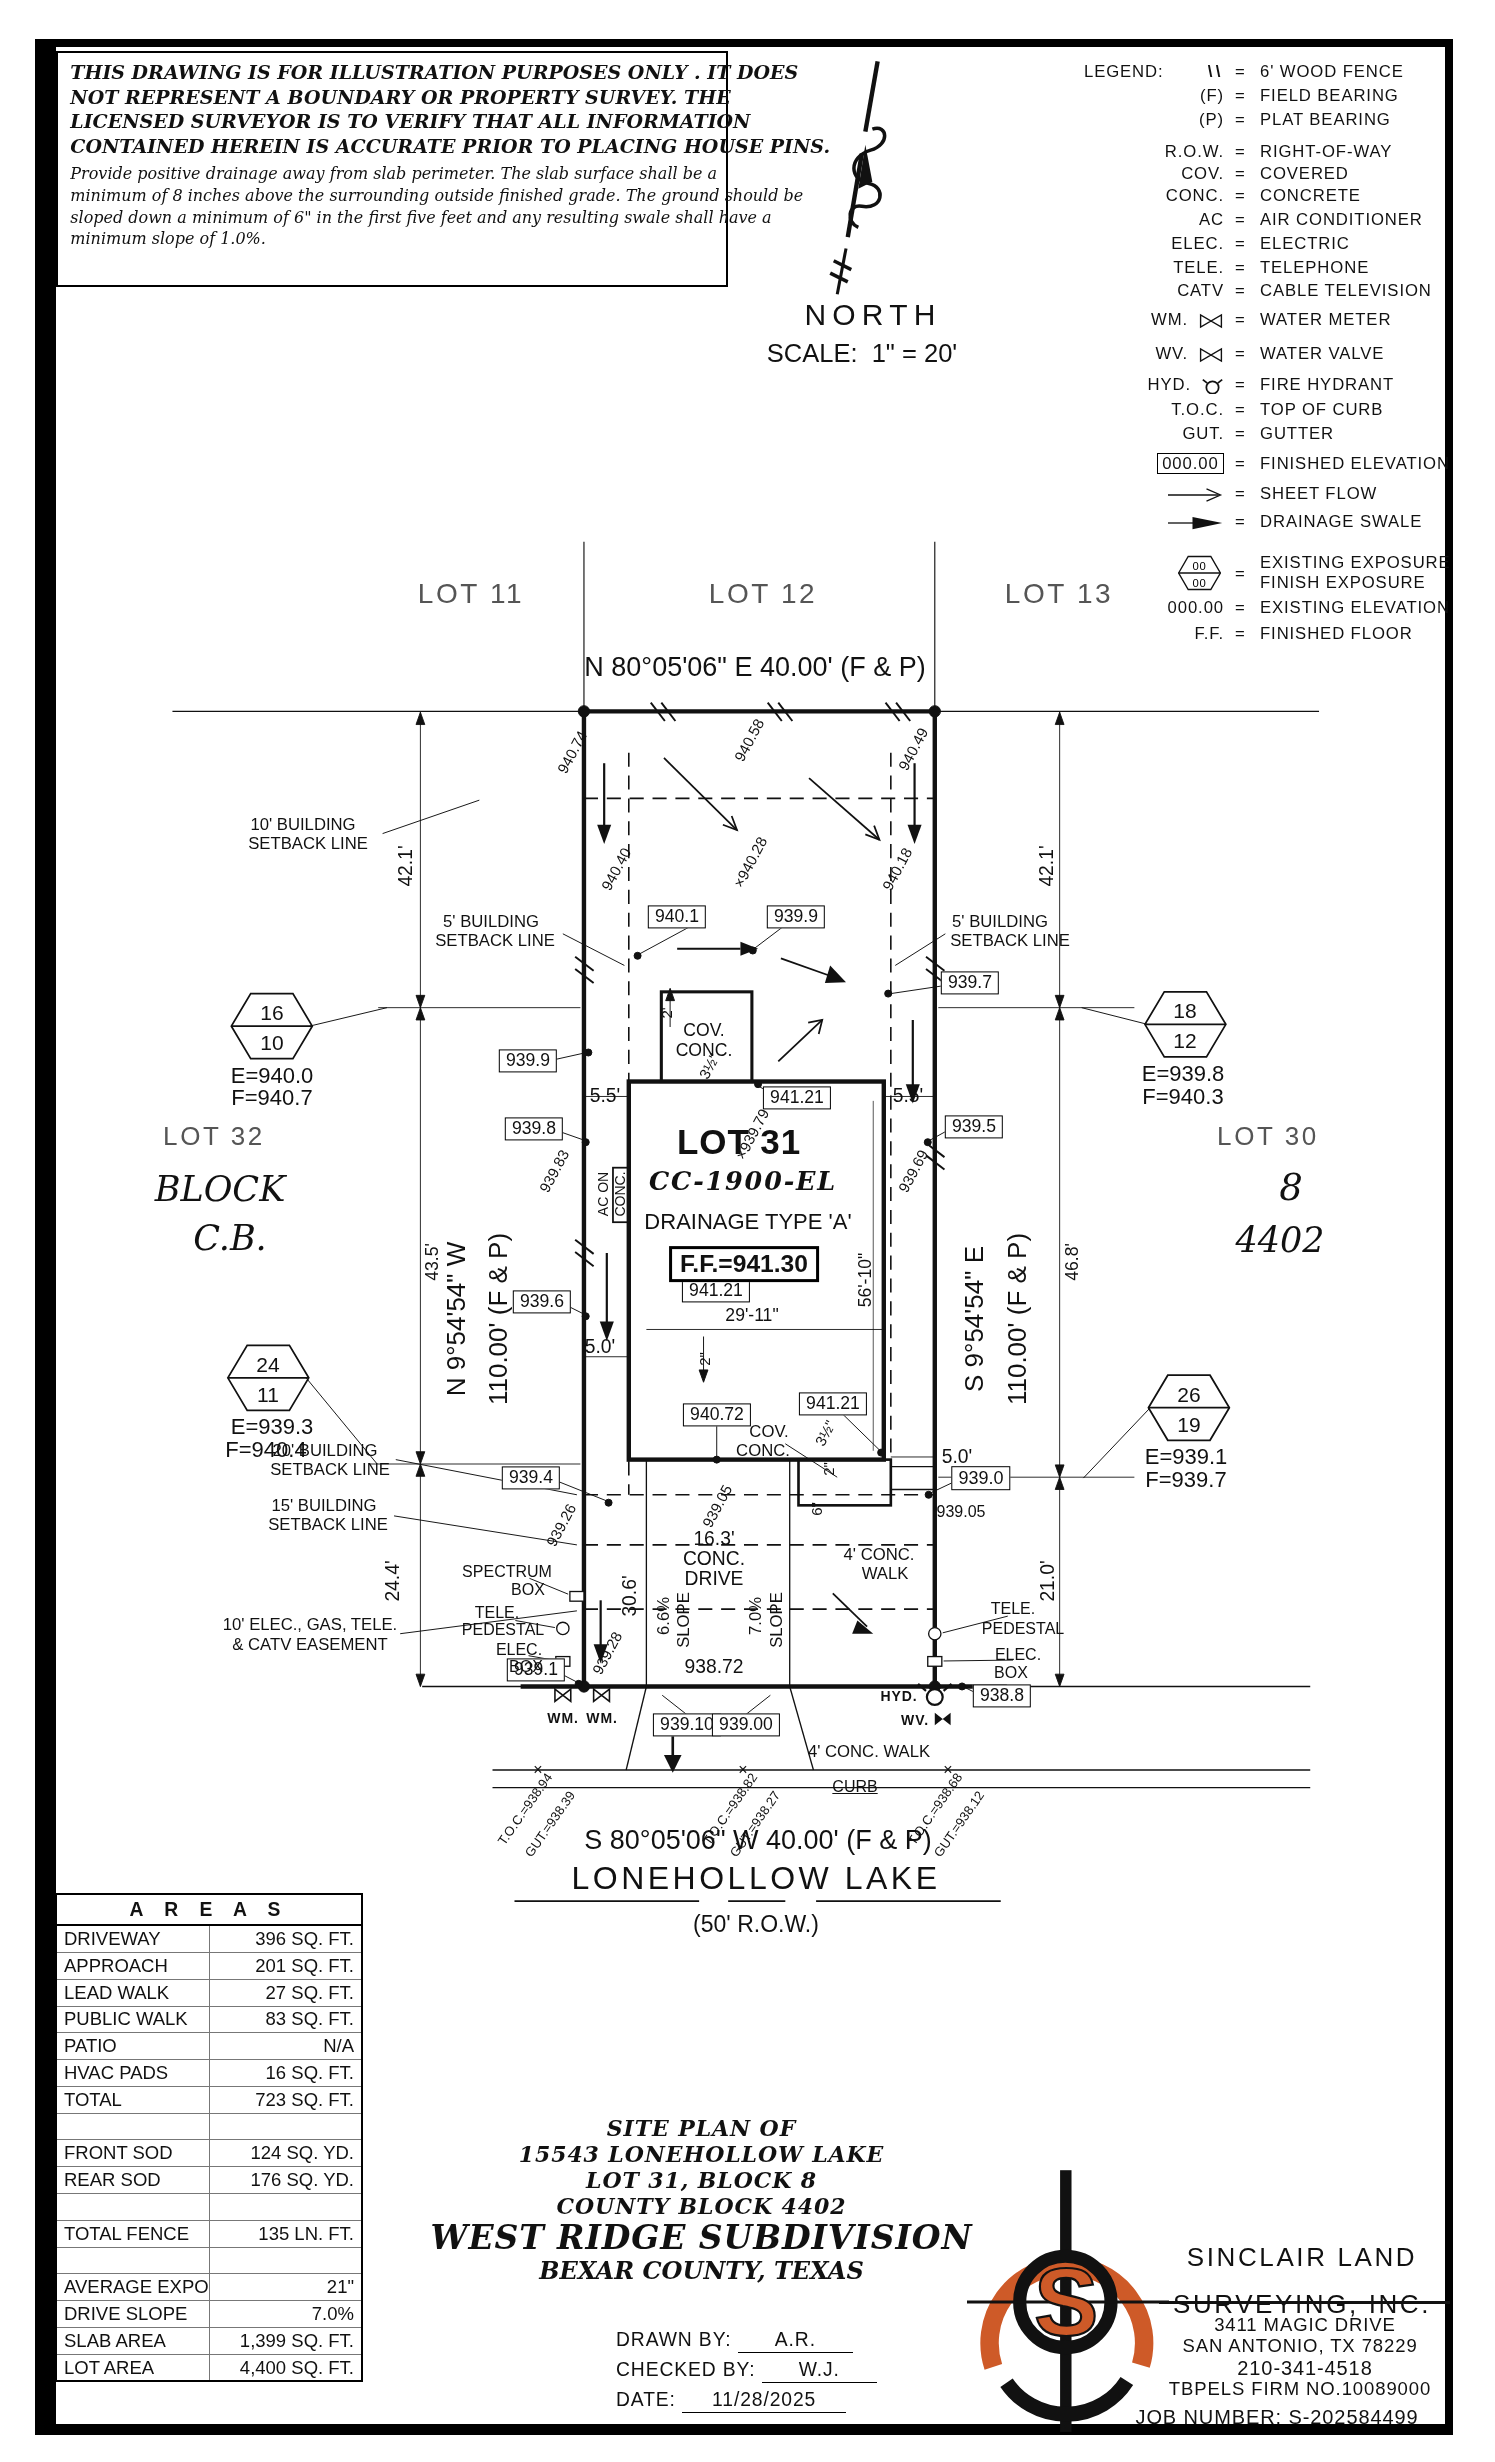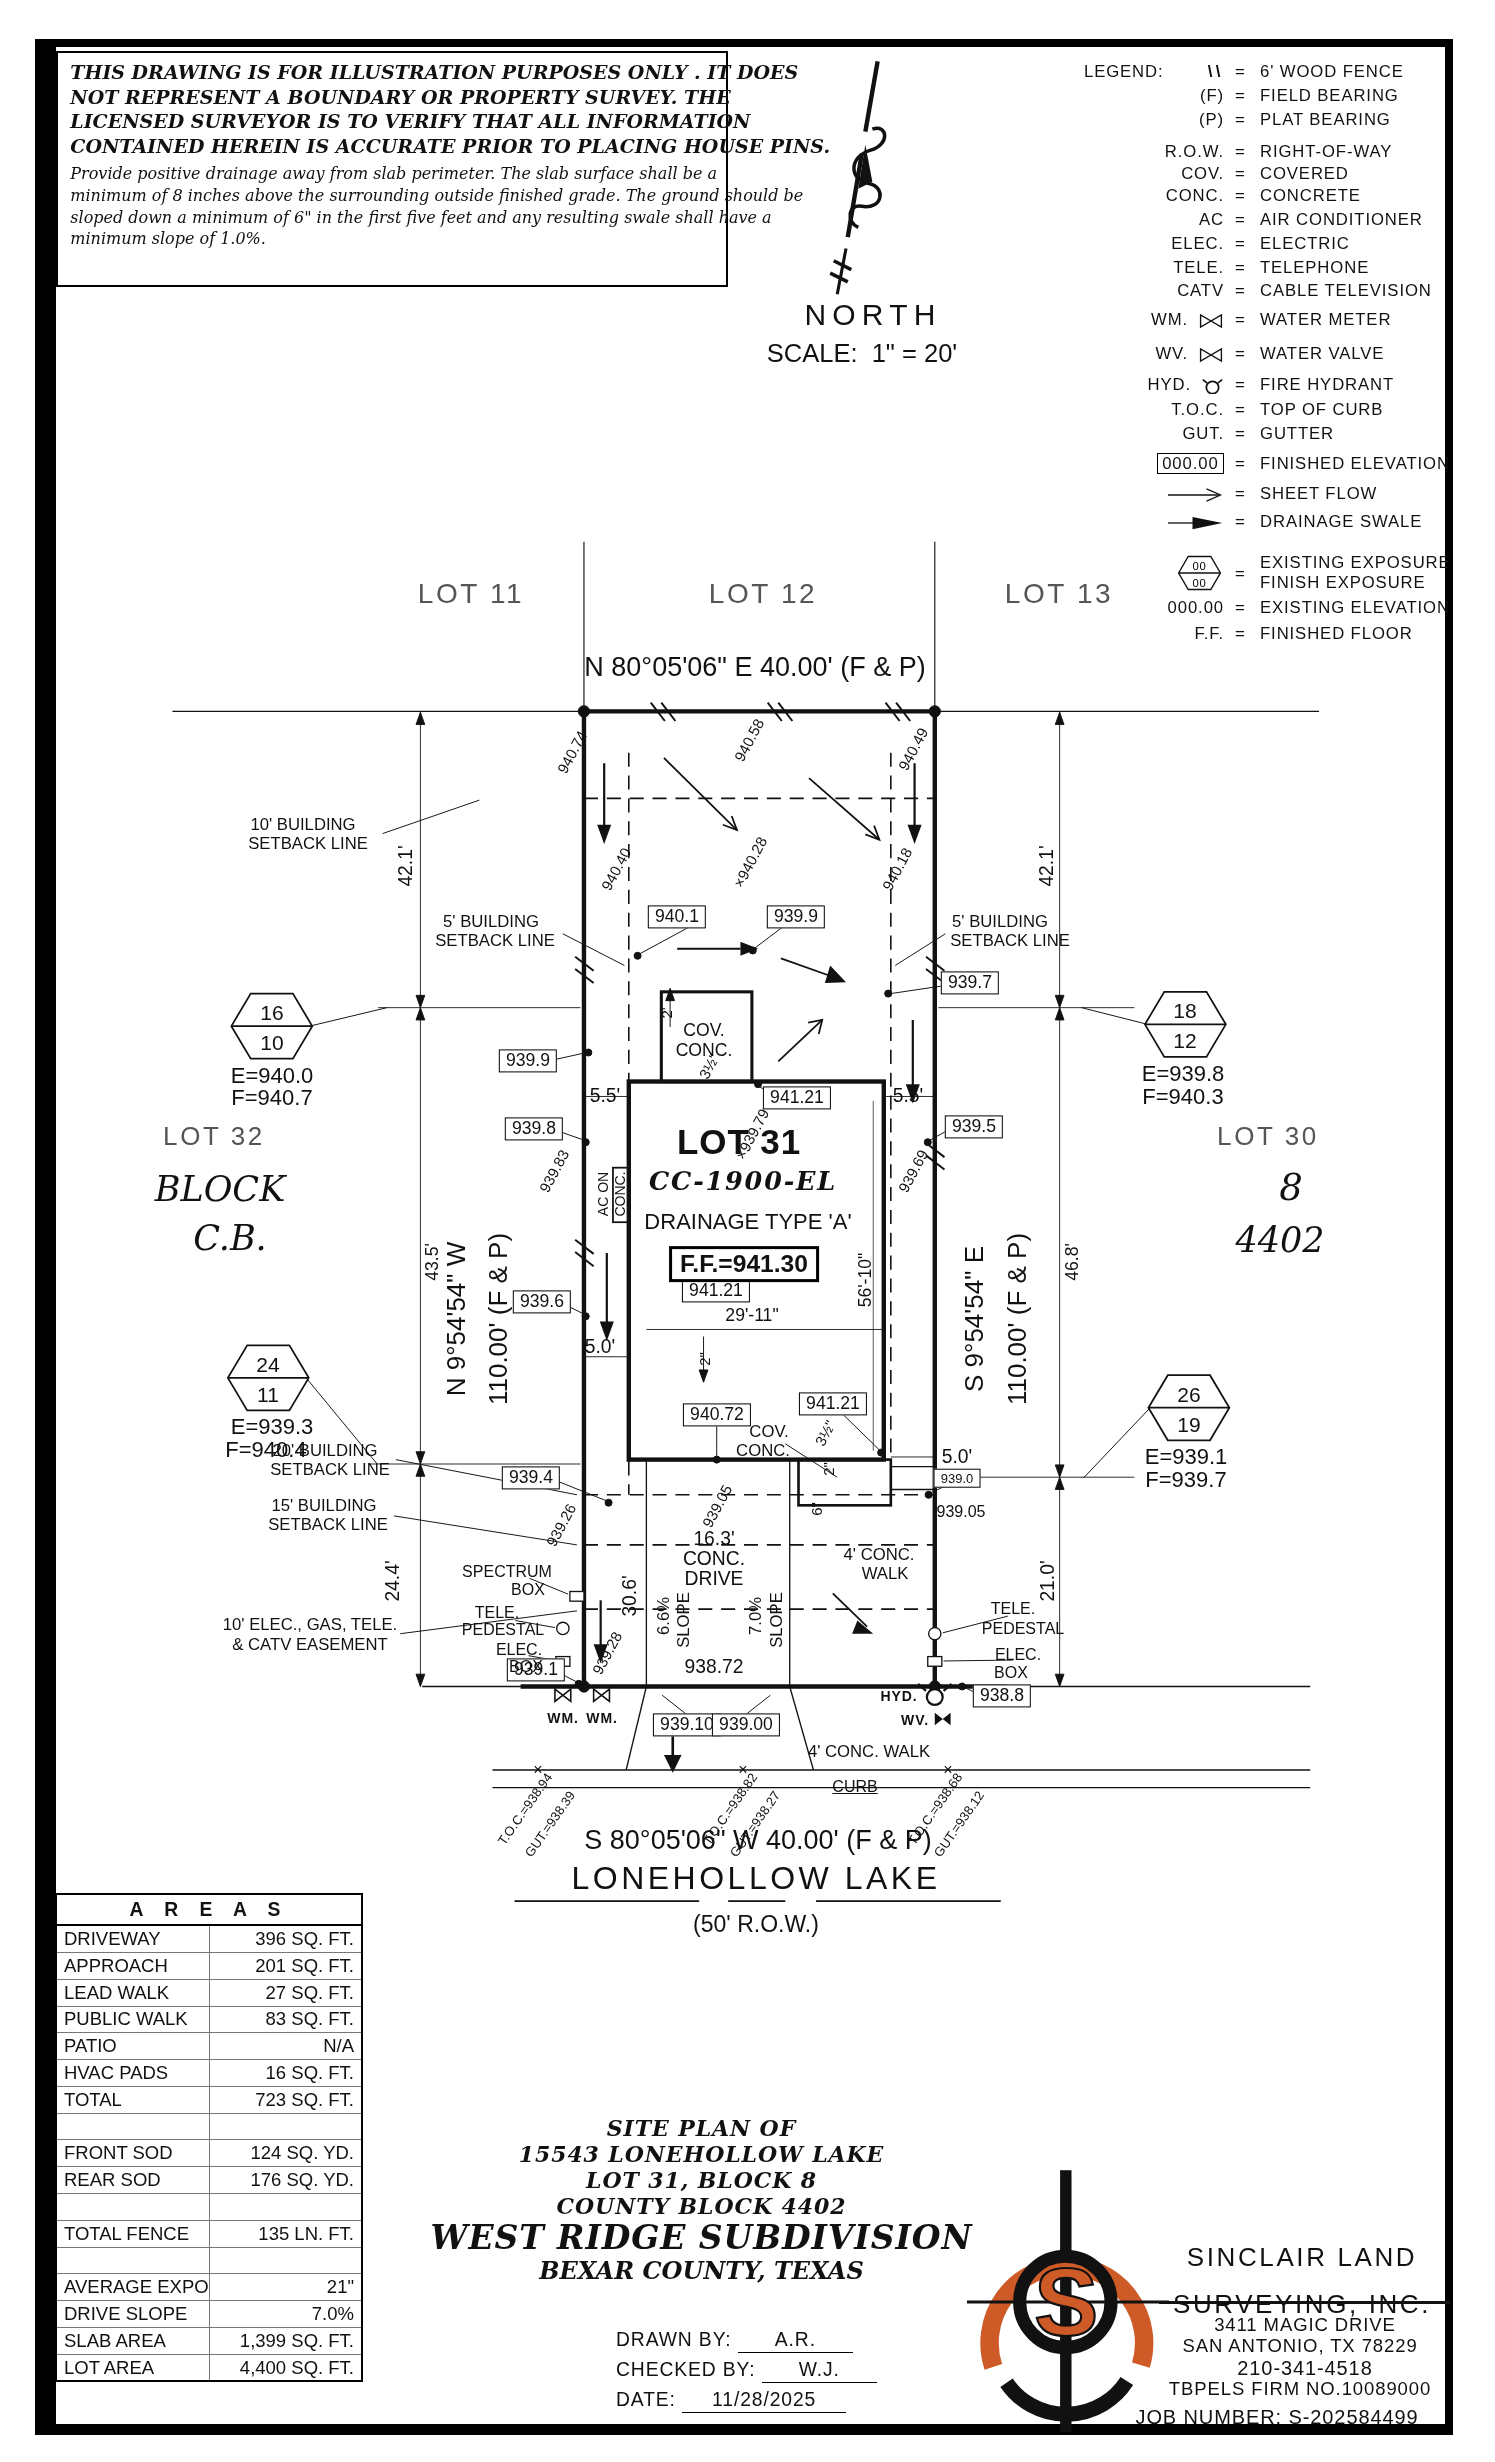--- a/index.html
+++ b/index.html
@@ -560,21 +560,21 @@
     <div class="plan-label" style="left: 406px; top: 866px; font-size: 19.3px; transform: translate(-50%, -50%) rotate(-90deg);">42.1'</div>
     <div class="plan-label" style="left: 1047px; top: 866px; font-size: 19.3px; transform: translate(-50%, -50%) rotate(-90deg);">42.1'</div>
     <div class="plan-label" style="left: 605px; top: 1096px; font-size: 19.3px; transform: translate(-50%, -50%);">5.5'</div>
     <div class="plan-label" style="left: 908px; top: 1096px; font-size: 19.3px; transform: translate(-50%, -50%);">5.5'</div>
     <div class="plan-label box" style="left: 528px; top: 1061px; font-size: 17.6px; transform: translate(-50%, -50%);">939.9</div>
     <div class="plan-label box" style="left: 534px; top: 1129px; font-size: 17.6px; transform: translate(-50%, -50%);">939.8</div>
     <div class="plan-label box" style="left: 542px; top: 1302px; font-size: 17.6px; transform: translate(-50%, -50%);">939.6</div>
     <div class="plan-label box" style="left: 531px; top: 1478px; font-size: 17.6px; transform: translate(-50%, -50%);">939.4</div>
     <div class="plan-label box" style="left: 536px; top: 1670px; font-size: 17.6px; transform: translate(-50%, -50%);">939.1</div>
     <div class="plan-label box" style="left: 974px; top: 1127px; font-size: 17.6px; transform: translate(-50%, -50%);">939.5</div>
-    <div class="plan-label box" style="left: 957px; top: 1478px; font-size: 13px; transform: translate(-50%, -50%);">939.0</div>
+    <div class="plan-label box" style="left: 981px; top: 1478px; font-size: 18px; transform: translate(-50%, -50%);">939.0</div>
     <div class="plan-label box" style="left: 1002px; top: 1696px; font-size: 17.6px; transform: translate(-50%, -50%);">938.8</div>
     <div class="plan-label box" style="left: 797px; top: 1098px; font-size: 17.6px; transform: translate(-50%, -50%);">941.21</div>
     <div class="plan-label box" style="left: 716px; top: 1291px; font-size: 17.6px; transform: translate(-50%, -50%);">941.21</div>
     <div class="plan-label box" style="left: 833px; top: 1404px; font-size: 17.6px; transform: translate(-50%, -50%);">941.21</div>
     <div class="plan-label box" style="left: 717px; top: 1415px; font-size: 17.6px; transform: translate(-50%, -50%);">940.72</div>
     <div class="plan-label box" style="left: 687px; top: 1725px; font-size: 17.6px; transform: translate(-50%, -50%);">939.10</div>
     <div class="plan-label box" style="left: 746px; top: 1725px; font-size: 17.6px; transform: translate(-50%, -50%);">939.00</div>
     <div class="plan-label b" style="left: 739px; top: 1141px; font-size: 35px; transform: translate(-50%, -50%);">LOT 31</div>
     <div class="plan-label si" style="left: 743px; top: 1182px; font-size: 25.5px; transform: translate(-50%, -50%);">CC-1900-EL</div>
     <div class="plan-label" style="left: 748px; top: 1222px; font-size: 22px; transform: translate(-50%, -50%);">DRAINAGE TYPE 'A'</div>

